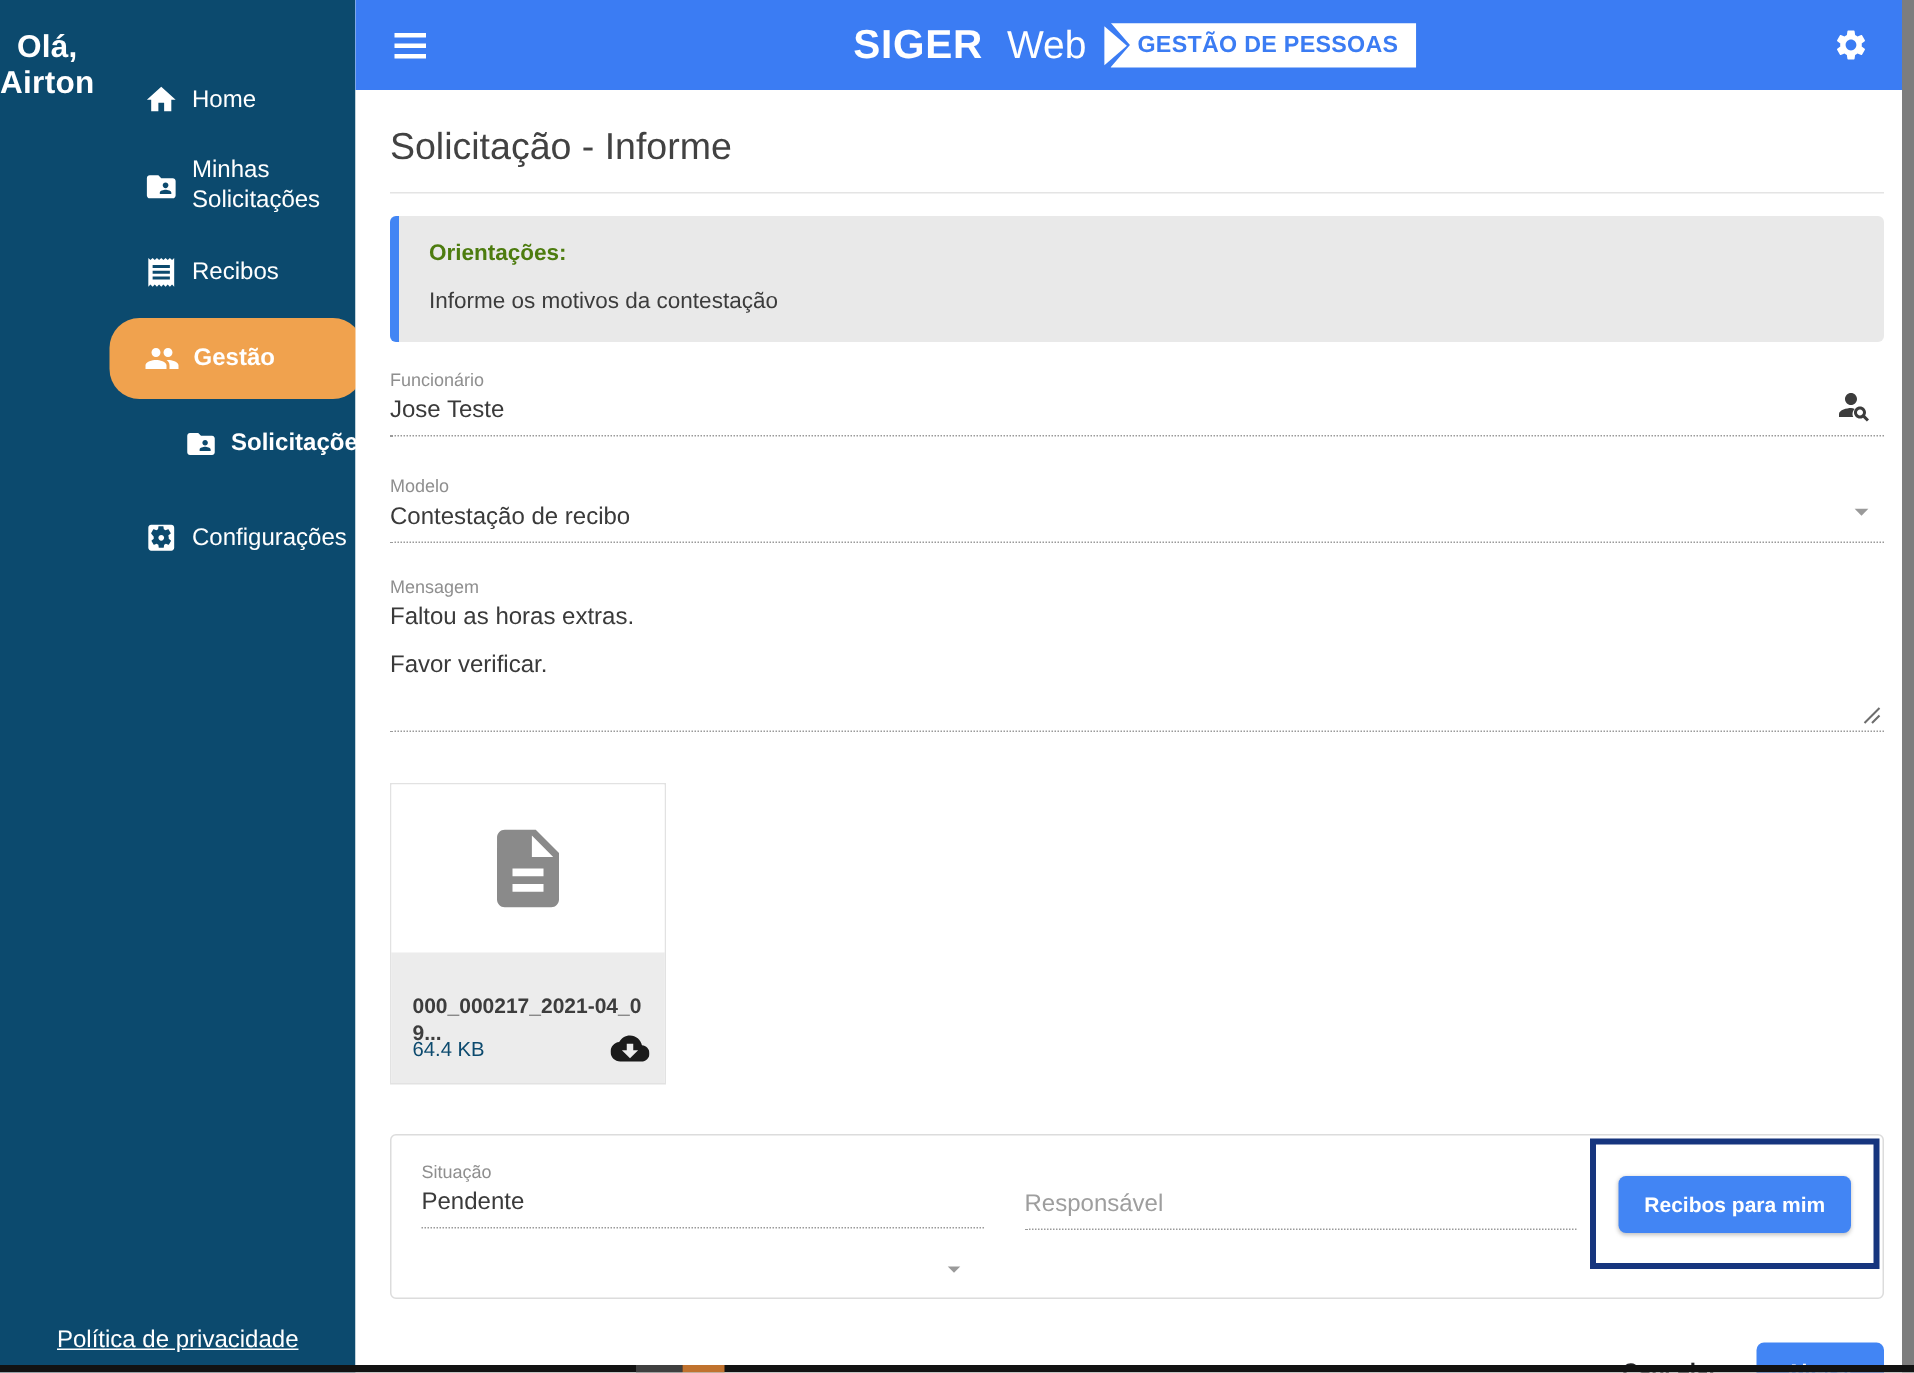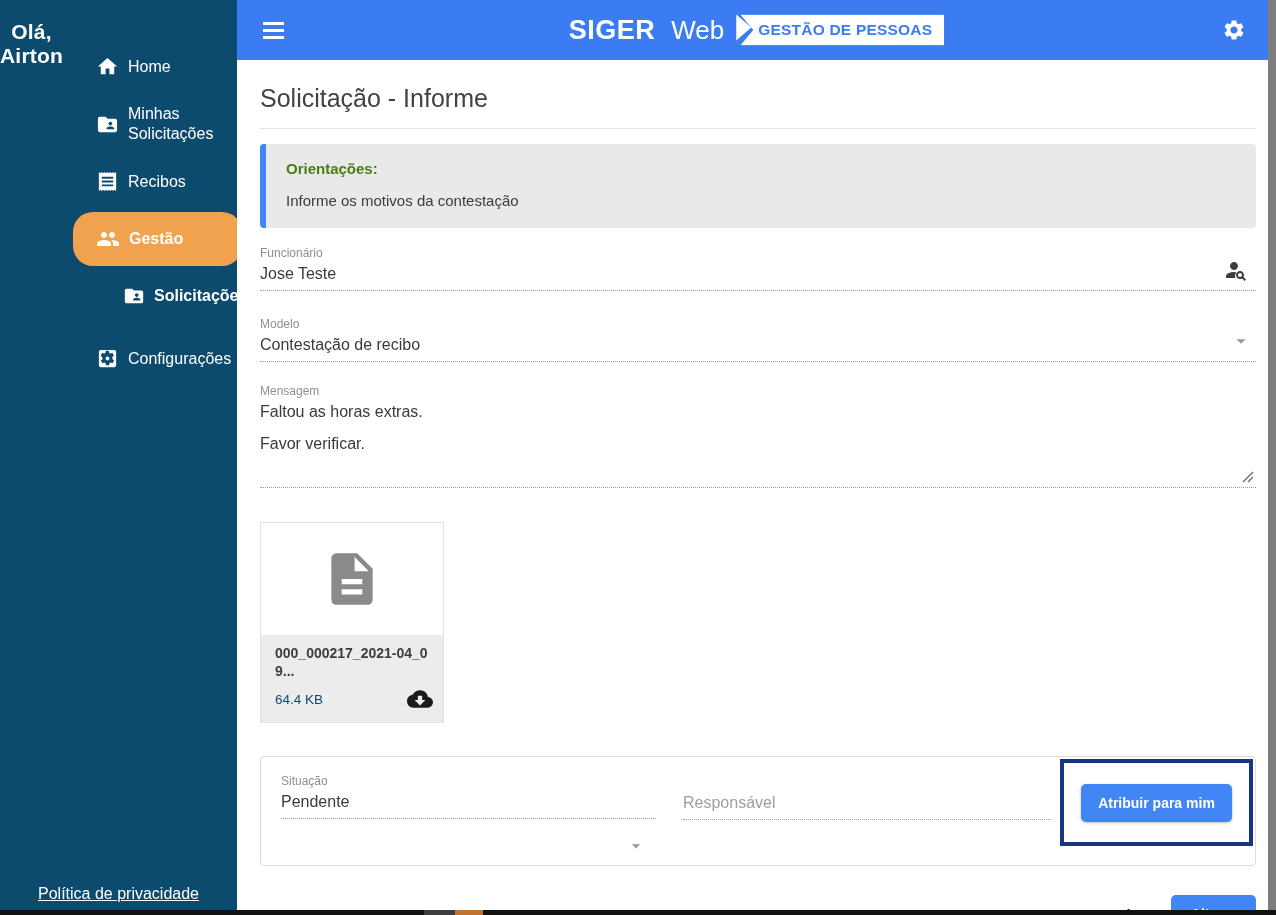--- a/index.html
+++ b/index.html
@@ -37,21 +37,21 @@
 
   
   .main { flex: 1; display: flex; flex-direction: column; position: relative; background: #fff; }
   .topbar {
     height: 60px; background: #3b7cf3; display: flex; align-items: center;
     position: relative; flex: 0 0 60px;
   }
   .hamburger { margin-left: 26px; cursor: pointer; display: flex; flex-direction: column; gap: 4px; }
   .hamburger span { display: block; width: 21px; height: 3px; background: #fff; }
   .logo { position: absolute; left: 50%; top: 50%; transform: translate(-50%,-50%);
-    display: flex; white-space: nowrap; }
+    display: flex; align-items: center; white-space: nowrap; }
   .logo-siger { color: #fff; font-size: 27px; font-weight: 800; letter-spacing: .5px; }
   .logo-web { color: #fff; font-size: 26px; font-weight: 300; margin-left: 16px; }
   .logo-chevron { width: 0; height: 0; border-left: 15px solid #fff;
     border-top: 13px solid transparent; border-bottom: 13px solid transparent;
     margin-left: 12px; margin-right: -11px; }
   .logo-badge {
     background: #fff; color: #3b7cf3; font-weight: 700; font-size: 15.5px;
     padding: 6px 12px 6px 18px; letter-spacing: .2px;
     clip-path: polygon(0 0, 100% 0, 100% 100%, 0 100%, 13px 50%);
   }
@@ -82,21 +82,21 @@
   .f-mensagem { margin-top: 22px; }
   .f-mensagem .field-value { min-height: 90px; cursor: text; }
   .f-mensagem p + p { margin-top: 14px; }
   .resize-handle { position: absolute; right: 2px; bottom: 5px; display:flex; }
 
   
   .attachment {
     margin-top: 34px; width: 184px; border: 1px solid #e2e2e2; cursor: pointer;
   }
   .attachment-preview { height: 112px; background: #fff; display: flex; align-items: center; justify-content: center; }
-  .attachment-footer { background: #ececec; padding: 10px 14px 12px; height: 87px; position: relative; }
+  .attachment-footer { background: #ececec; padding: 27px 14px 12px; height: 87px; position: relative; }
   .attachment-name { font-size: 14px; font-weight: 700; color: #3d3d3d; line-height: 1.25; word-break: break-all; }
   .attachment-meta { position: absolute; left: 14px; right: 10px; bottom: 10px; display: flex; align-items: center; justify-content: space-between; }
   .attachment-size { font-size: 13.5px; color: #0c4a6e; }
   .icon-download { cursor: pointer; display: flex; }
 
   
   .assign-card {
     margin-top: 33px; border: 1px solid #dcdcdc; border-radius: 4px;
     height: 110px; position: relative; display: flex; padding: 17px 20px 0;
   }
@@ -302,21 +302,21 @@
           <span class="icon-dropdown">
             <svg width="20" height="20" viewBox="0 0 24 24" fill="#9a9a9a">
                 <path d="M7 10l5 5 5-5z"></path>
               </svg>
           </span>
         </div>
         <div class="f-responsavel">
           <input type="text" placeholder="Responsável" style="">
         </div>
         <div class="highlight-box">
-          <button class="btn-primary">Atribuir para mim</button>
+          <button class="btn-primary">Recibos para mim</button>
         </div>
       </div>
 
       <div class="actions">
         <button class="btn-text">Cancelar</button>
         <button class="btn-primary">Alterar</button>
       </div>
     </div>
   </div>
 </div>

